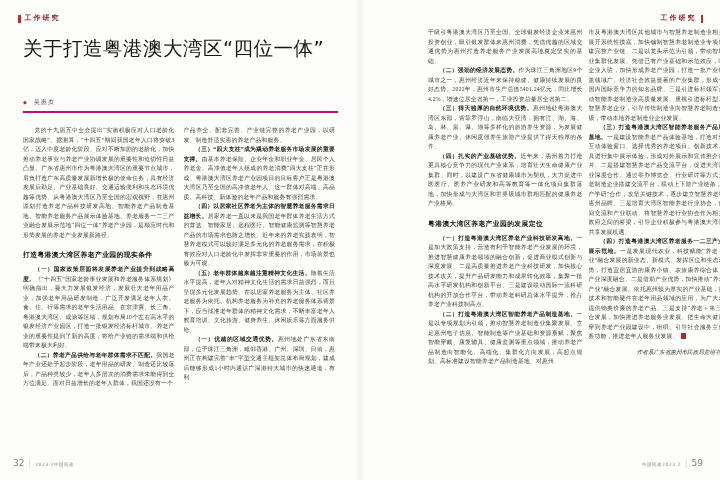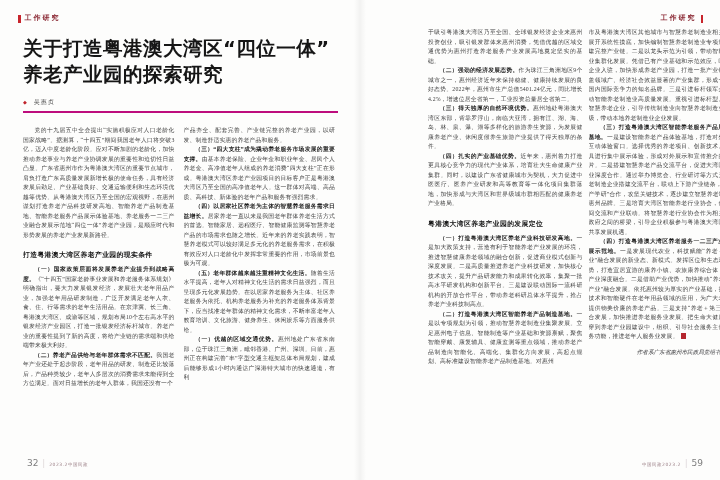--- a/index.html
+++ b/index.html
@@ -21,21 +21,21 @@
   }
   .hdr-left{left:18px;}
   .hdr-right{right:17px;}
   .hdr .bar{display:inline-block;width:2.5px;height:8px;background:#c8252c;}
   .hdr-left .bar{margin-right:4px;}
   .hdr-right .bar{margin-left:4px;}
   
   .title{
     position:absolute;left:23px;top:36px;width:320px;
     font-family:"DejaVu Sans","Liberation Sans",sans-serif;
-    font-weight:700;font-size:19.5px;line-height:26px;color:#161616;letter-spacing:0.5px;
+    font-weight:400;font-size:19.5px;line-height:26px;color:#161616;letter-spacing:0.5px;
   }
   .byline{
     position:absolute;left:23px;top:98px;font-size:6px;color:#4a4a4a;
     font-family:"DejaVu Sans","Liberation Sans",sans-serif;letter-spacing:1px;
   }
   .byline .dot{color:#c0242b;font-size:5px;margin-right:3px;}
   .rule{position:absolute;left:23px;top:111px;width:315px;height:2px;background:#bd0d7d;}
   
   .cols{position:absolute;display:flex;}
   .cols-left{left:23px;top:126px;width:312px;height:323px;gap:9px;justify-content:flex-end;}
@@ -56,21 +56,21 @@
   }
   .endmark{
     display:inline-block;width:4.5px;height:6.5px;background:#b5262e;
     margin-left:3px;vertical-align:-1px;
   }
   
   .foot{
     position:absolute;bottom:12px;font-family:"DejaVu Sans","Liberation Sans",sans-serif;
     color:#8a8a8a;display:flex;align-items:baseline;gap:4px;
   }
-  .foot-l{left:27px;}
+  .foot-l{left:13px;}
   .foot-r{right:17px;}
   .foot .num{font-size:9px;color:#7d7d7d;}
   .foot .sep{font-size:8px;color:#c2b6ba;font-weight:300;}
   .foot .jn{font-size:4.5px;color:#9b7f86;letter-spacing:0.5px;}
 </style>
 </head>
 <body>
 
 <div class="fold"></div>
 
@@ -79,21 +79,20 @@
   <span>工作研究</span>
 </div>
 
 <div class="hdr hdr-right">
   <span>工作研究</span>
   <span class="bar"></span>
 </div>
 
 <div class="title">
   <div>关于打造粤港澳大湾区“四位一体”</div>
-  <div>养老产业园的探索研究</div>
 </div>
 
 <div class="byline">
   <span class="dot">◆</span>
   <span>吴惠贞</span>
 </div>
 
 <div class="rule"></div>
 
 <div class="cols cols-left">

